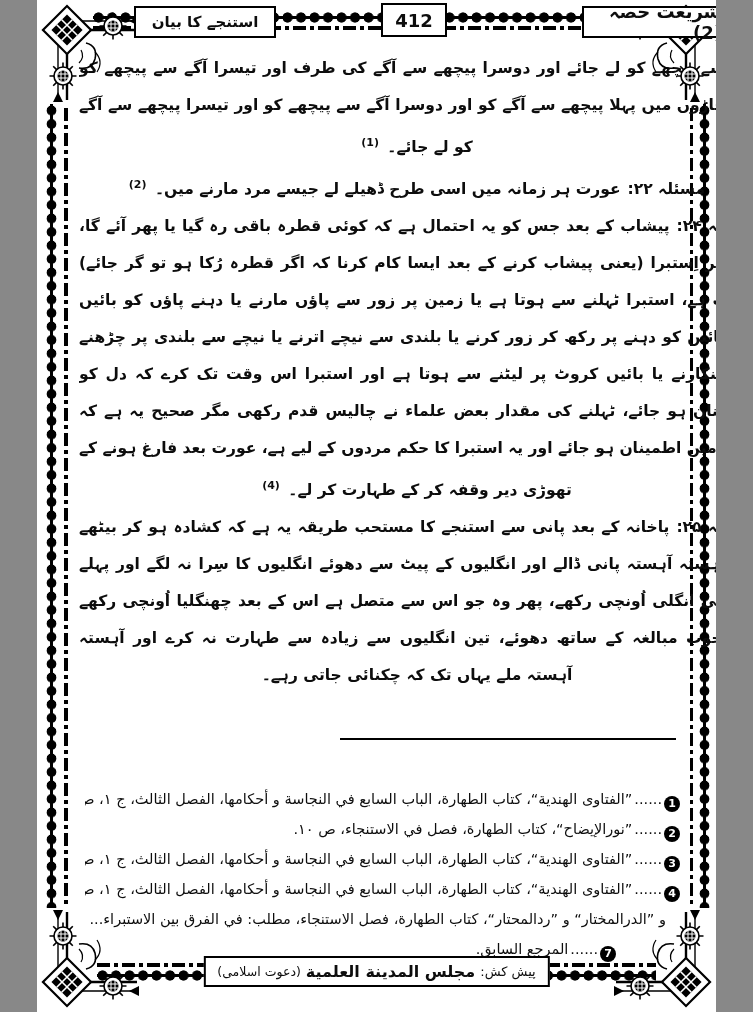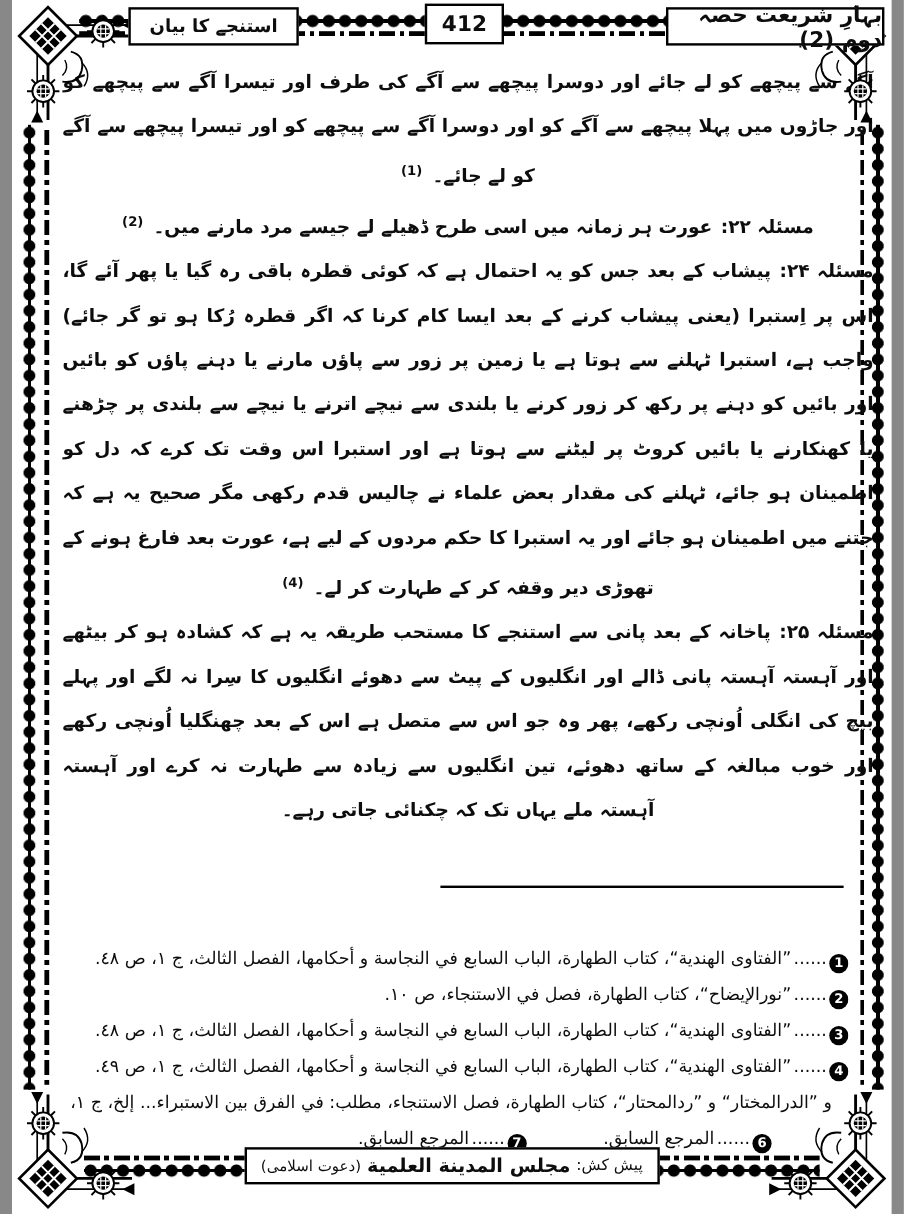--- a/index.html
+++ b/index.html
@@ -1,17 +1,17 @@
 <!DOCTYPE html>
 <html lang="ur" dir="rtl"><head>
 <meta charset="utf-8">
 <style>
   html,body{margin:0;padding:0;background:#888;}
   .page{
-    position:relative; width:733px; height:1012px; margin:0 auto;
+    position:relative; width:679px; height:1012px; margin:0 auto;
     background:#ffffff; color:#0d0d0d; overflow:hidden;
     font-family:"DejaVu Sans", sans-serif;
   }
   
   .corner{position:absolute; width:106px; height:106px; z-index:3; pointer-events:none;}
   .c-tl{top:0; left:0;}
   .c-tr{top:0; right:0; transform:scaleX(-1);}
   .c-bl{bottom:0; left:0; transform:scaleY(-1);}
   .c-br{bottom:0; right:0; transform:scale(-1,-1);}
   .bead-v{
@@ -161,21 +161,20 @@
   </div>
 
   <div class="fn-sep"></div>
   <div class="footnotes">
     <div class="fn"><span class="fn-circle">1</span><span class="fn-dots">......</span><span>”الفتاوى الهندية“، كتاب الطهارة، الباب السابع في النجاسة و أحكامها، الفصل الثالث، ج ١، ص ٤٨.</span></div>
     <div class="fn"><span class="fn-circle">2</span><span class="fn-dots">......</span><span>”نورالإيضاح“، كتاب الطهارة، فصل في الاستنجاء، ص ١٠.</span></div>
     <div class="fn"><span class="fn-circle">3</span><span class="fn-dots">......</span><span>”الفتاوى الهندية“، كتاب الطهارة، الباب السابع في النجاسة و أحكامها، الفصل الثالث، ج ١، ص ٤٨.</span></div>
     <div class="fn"><span class="fn-circle">4</span><span class="fn-dots">......</span><span>”الفتاوى الهندية“، كتاب الطهارة، الباب السابع في النجاسة و أحكامها، الفصل الثالث، ج ١، ص ٤٩.</span></div>
     <div class="fn fn-cont"><span>و ”الدرالمختار“ و ”ردالمحتار“، كتاب الطهارة، فصل الاستنجاء، مطلب: في الفرق بين الاستبراء... إلخ، ج ١، ص ٦١٤.</span></div>
     <div class="fn fn-row-double">
-      <span><span class="fn-circle">6</span><span class="fn-dots">......</span><span>المرجع السابق.</span></span>
       <span><span class="fn-circle">7</span><span class="fn-dots">......</span><span>المرجع السابق.</span></span>
     </div>
   </div>
 
   <div class="footer-box">
     <span class="footer-label">پیش کش:</span>
     <span class="footer-name">مجلس المدینة العلمیة</span>
     <span class="footer-paren">(دعوت اسلامی)</span>
   </div>
 

